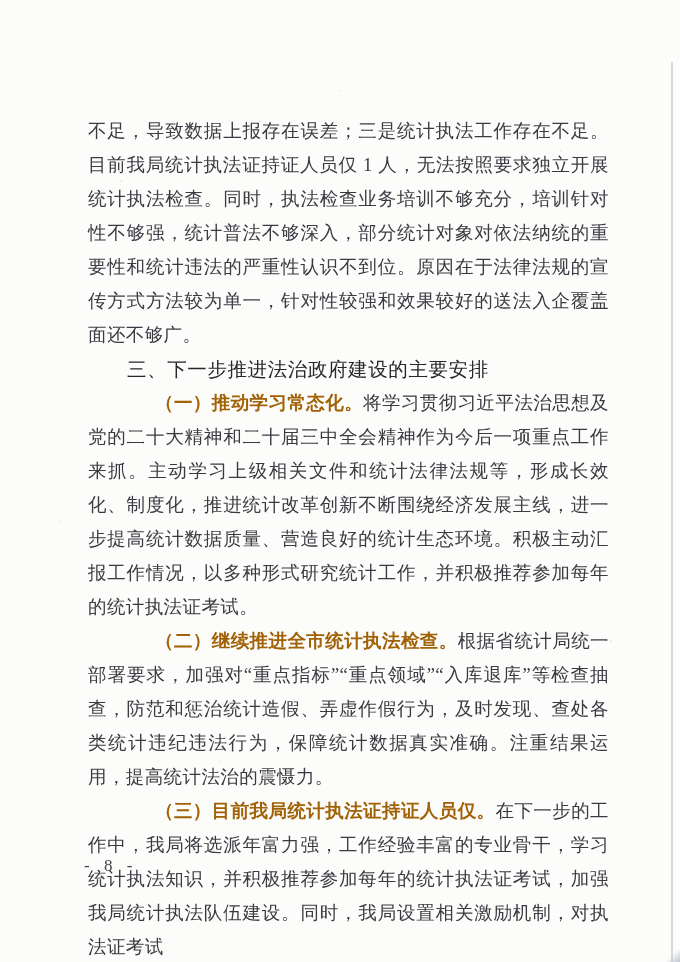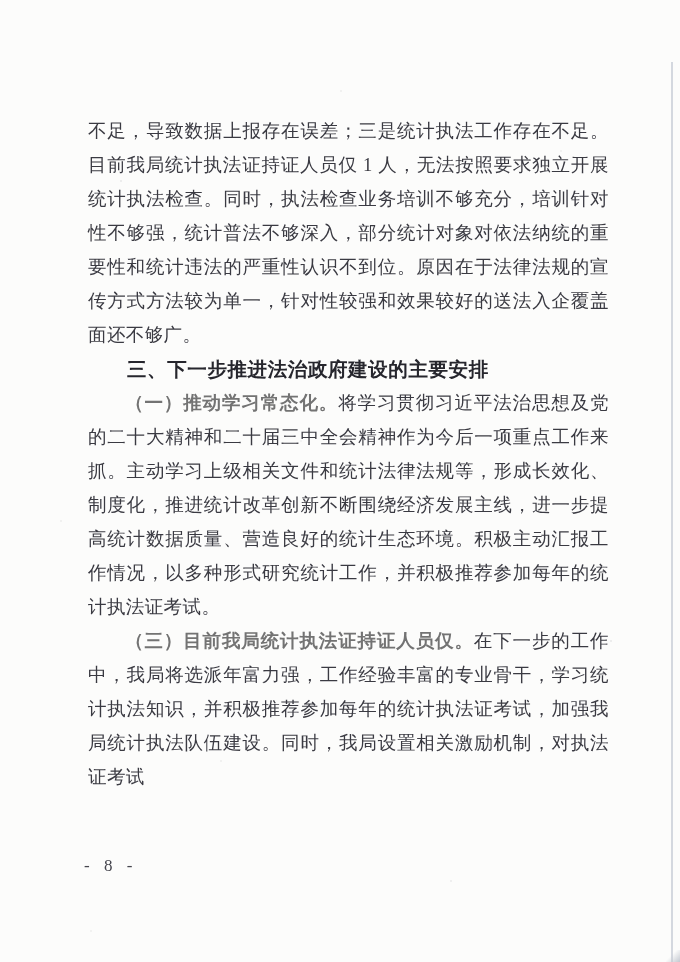--- a/index.html
+++ b/index.html
@@ -67,29 +67,30 @@
   .content p {
     margin: 0;
   }
   p.indent {
     text-indent: 2em;
   }
   .section-heading {
     margin: 0;
     text-indent: 2em;
     font-family: "Liberation Sans", "DejaVu Sans", sans-serif;
-    font-weight: 700;
+    font-weight: 400;
     font-size: 19.5px;
     line-height: 34px;
     color: #26262d;
     letter-spacing: 0.6px;
   }
   .lead {
     font-weight: 700;
-    color: #737373;
+    color: #a16207;
+    margin-left: 30px;
   }
   .page-number {
     position: absolute;
     left: 84px;
     top: 856px;
     font-size: 17px;
     letter-spacing: 5px;
     color: #46464e;
     font-family: "Liberation Serif", "DejaVu Serif", serif;
   }
@@ -104,20 +105,21 @@
   <div class="scan-corner-br"></div>
 
   <div class="content">
 
     <p>不足，导致数据上报存在误差；三是统计执法工作存在不足。目前我局统计执法证持证人员仅 1 人，无法按照要求独立开展统计执法检查。同时，执法检查业务培训不够充分，培训针对性不够强，统计普法不够深入，部分统计对象对依法纳统的重要性和统计违法的严重性认识不到位。原因在于法律法规的宣传方式方法较为单一，针对性较强和效果较好的送法入企覆盖面还不够广。</p>
 
     <p class="section-heading">三、下一步推进法治政府建设的主要安排</p>
 
     <p class="indent"><span class="lead">（一）推动学习常态化。</span><span>将学习贯彻习近平法治思想及党的二十大精神和二十届三中全会精神作为今后一项重点工作来抓。主动学习上级相关文件和统计法律法规等，形成长效化、制度化，推进统计改革创新不断围绕经济发展主线，进一步提高统计数据质量、营造良好的统计生态环境。积极主动汇报工作情况，以多种形式研究统计工作，并积极推荐参加每年的统计执法证考试。</span></p>
 
+    <p class="indent"><span class="lead">（二）继续推进全市统计执法检查。</span><span>根据省统计局统一部署要求，加强对“重点指标”“重点领域”“入库退库”等检查抽查，防范和惩治统计造假、弄虚作假行为，及时发现、查处各类统计违纪违法行为，保障统计数据真实准确。注重结果运用，提高统计法治的震慑力。</span></p>
 
     <p class="indent"><span class="lead">（三）目前我局统计执法证持证人员仅。</span><span>在下一步的工作中，我局将选派年富力强，工作经验丰富的专业骨干，学习统计执法知识，并积极推荐参加每年的统计执法证考试，加强我局统计执法队伍建设。同时，我局设置相关激励机制，对执法证考试</span></p>
 
   </div>
 
   <div class="page-number">- 8 -</div>
 
 </div>
 
 </body></html>

